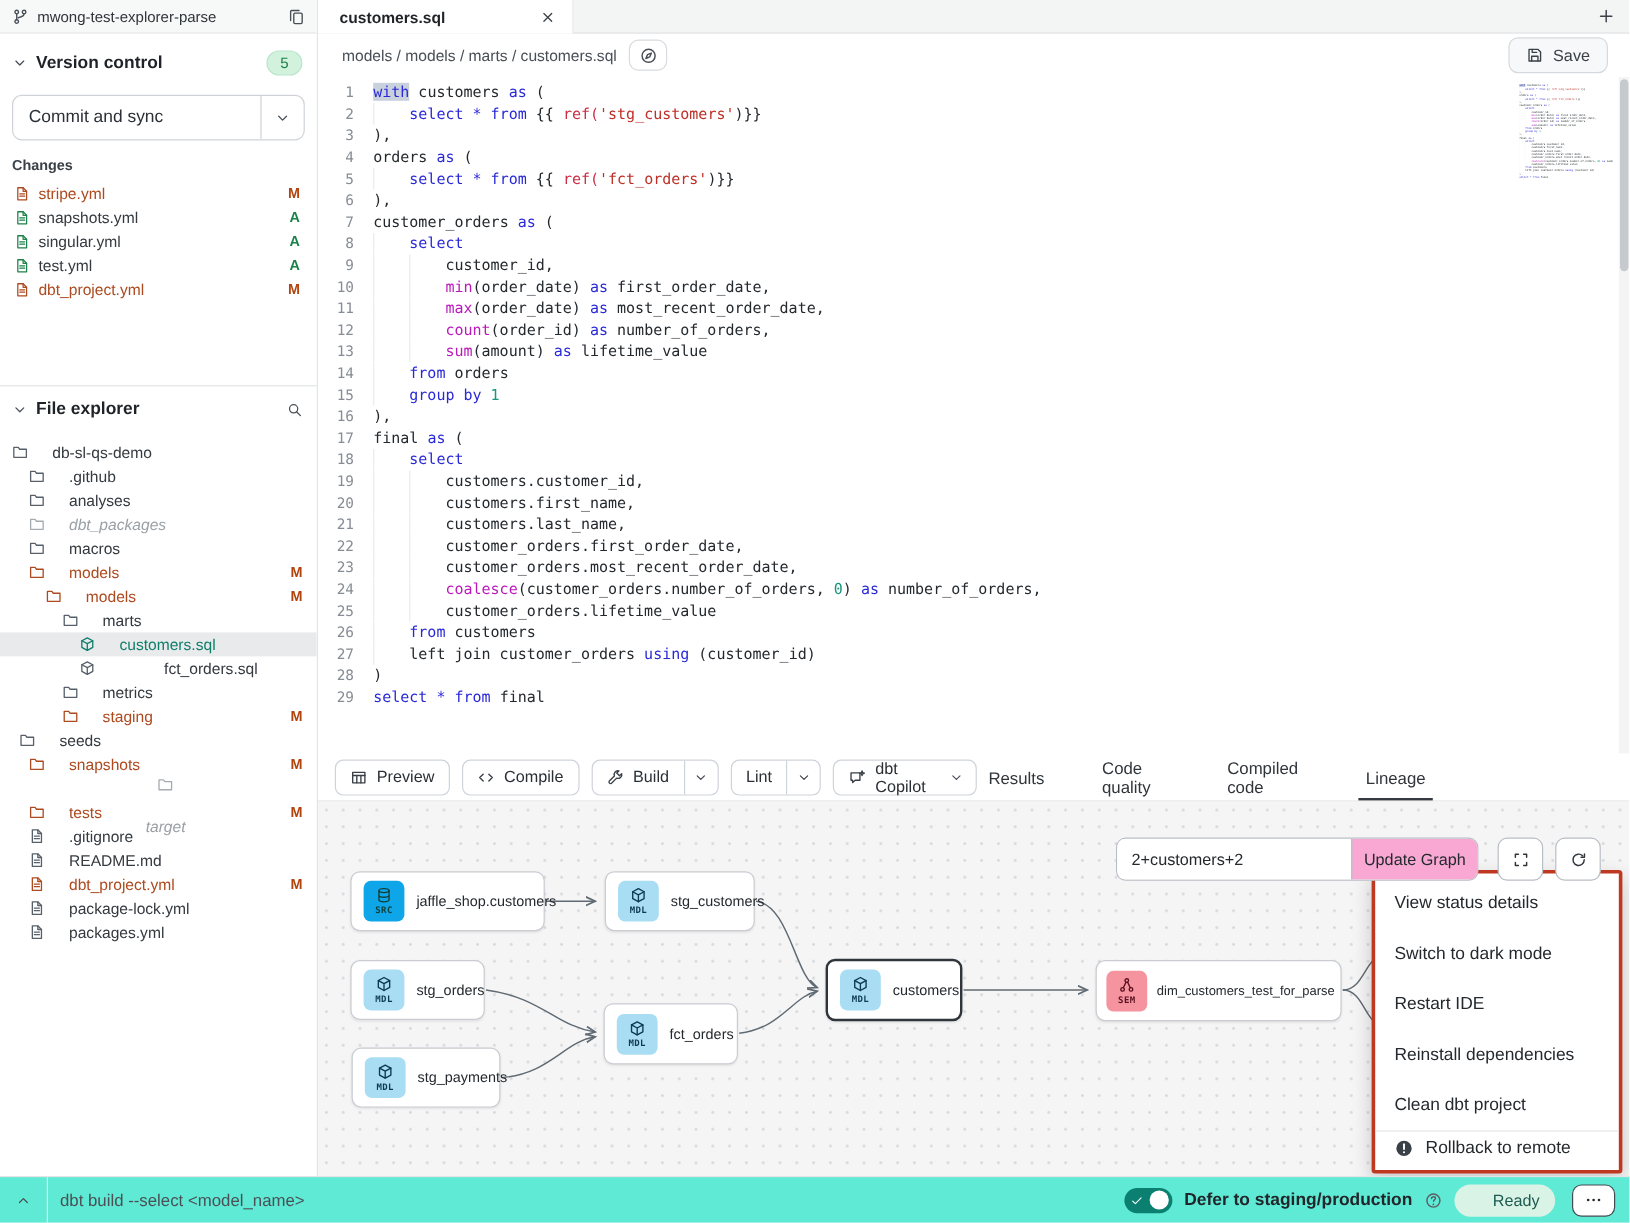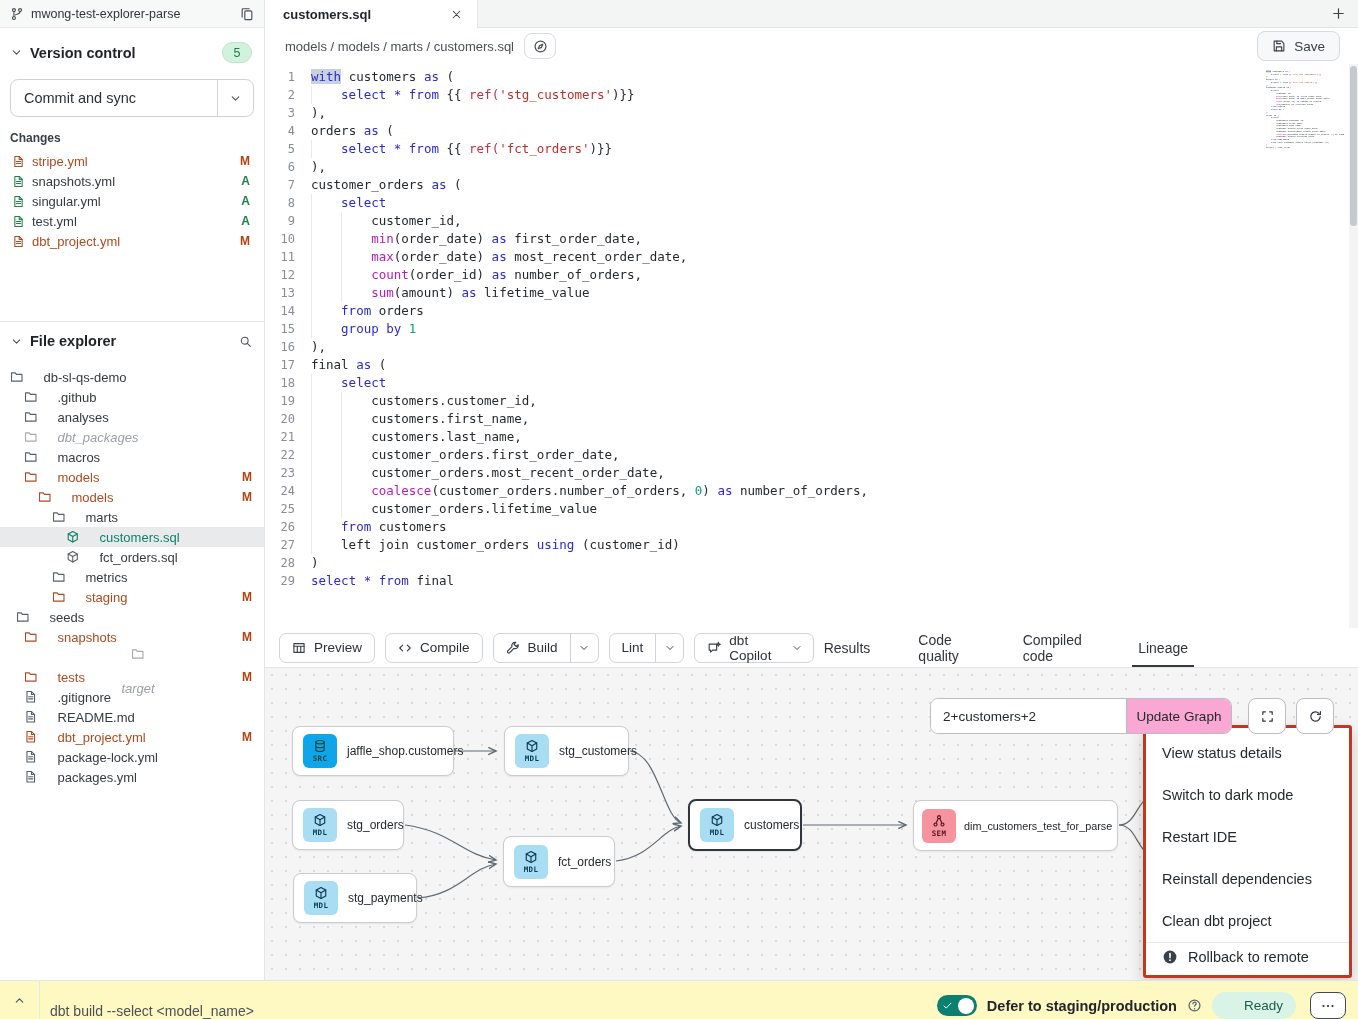--- a/index.html
+++ b/index.html
@@ -116,21 +116,21 @@
   .sq-btn { width:38px; height:36px; border:1px solid #b9bec4; border-radius:8px; background:#fff; display:flex; align-items:center; justify-content:center; color:#30353b; cursor:pointer; }
   .sq-btn .icon { width:15px; height:15px; }
   .sq-btn.fs { margin-left:16px; }
   .sq-btn.rf { margin-left:10px; }
   .ctx-menu { position:absolute; left:878px; top:57px; width:209px; height:253px; background:#fff; border:3px solid #bf3922; border-radius:3px; box-shadow:0 6px 16px rgba(0,0,0,0.18); z-index:5; padding:4px 0; display:flex; flex-direction:column; }
   .menu-item { height:42px; display:flex; align-items:center; padding:0 16px; font-size:14.5px; color:#24292e; cursor:pointer; gap:10px; }
   .menu-divider { height:1px; background:#e6e7e9; margin:0; }
   .menu-item .icon { width:16px; height:16px; color:#3a4047; }
 
   
-  .statusbar { grid-column:1 / 3; grid-row:2; border-top:1px solid #e2e4e6; display:flex; align-items:flex-end; background:#fef9c3; }
+  .statusbar { grid-column:1 / 3; grid-row:2; border-top:1px solid #e2e4e6; display:flex; align-items:center; background:#5eead4; }
   .sb-collapse { width:40px; display:flex; align-items:center; justify-content:center; color:#494f57; cursor:pointer; height:100%; border-right:1px solid #e7e8ea; }
   .sb-collapse .icon { width:13px; height:13px; }
   .sb-command { margin-left:10px; font-size:14px; color:#4b5056; }
   .sb-right { margin-left:auto; display:flex; align-items:center; padding-right:12px; gap:10px; }
   .toggle { width:40px; height:21px; border-radius:11px; background:#0c8070; position:relative; cursor:pointer; flex:none; }
   .toggle .icon { position:absolute; left:5px; top:5px; width:11px; height:11px; color:#fff; }
   .toggle .knob { position:absolute; right:2.5px; top:2.5px; width:16px; height:16px; border-radius:50%; background:#fff; }
   .defer-label { font-weight:700; font-size:14.5px; color:#22262b; }
   .help-ic { width:15px; height:15px; color:#5a6067; cursor:pointer; }
   .ready-pill { background:#d9f4e6; border-radius:14px; height:27px; display:flex; align-items:center; gap:7px; padding:0 13px; }
@@ -323,21 +323,21 @@
         </div>
         <div class="trow sel" style="padding-left: 66px;">
           <span class="icon">
             <svg viewBox="0 0 16 16">
               <path d="M8 1.8l5.4 2.9v6.6L8 14.2l-5.4-2.9V4.7z"></path>
               <path d="M2.6 4.7L8 7.6l5.4-2.9M8 7.6v6.6"></path>
             </svg>
           </span>
           <span class="t-label">customers.sql</span>
         </div>
-        <div class="trow" style="padding-left: 66px;">
+        <div class="trow" style="padding-left: 66px; text-align: center;">
           <span class="icon">
             <svg viewBox="0 0 16 16">
               <path d="M8 1.8l5.4 2.9v6.6L8 14.2l-5.4-2.9V4.7z"></path>
               <path d="M2.6 4.7L8 7.6l5.4-2.9M8 7.6v6.6"></path>
             </svg>
           </span>
           <span class="t-label">fct_orders.sql</span>
         </div>
         <div class="trow" style="padding-left: 52px;">
           <span class="icon">

